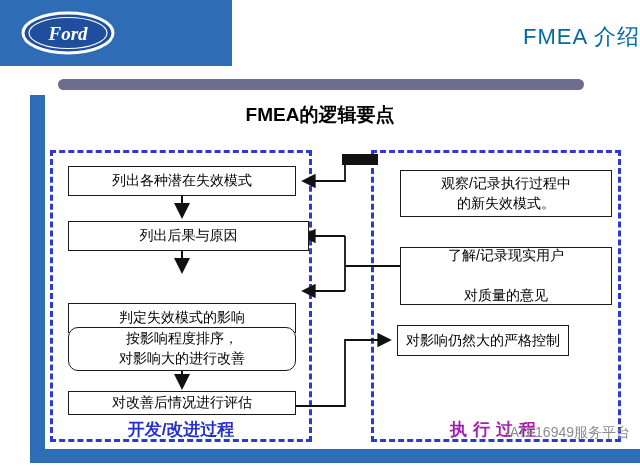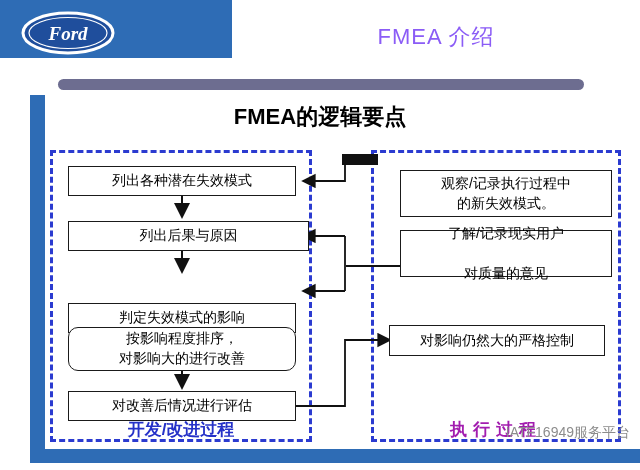--- a/index.html
+++ b/index.html
@@ -2,44 +2,44 @@
 <html><head>
 <meta charset="utf-8">
 <style>
   html,body{margin:0;padding:0;background:#e9e9e9;}
   .slide{
     position:relative;width:640px;height:470px;background:#ffffff;
     font-family:"Liberation Sans","DejaVu Sans",sans-serif;color:#000;
     overflow:hidden;
   }
   .abs{position:absolute;}
-  .header-band{left:0;top:0;width:232px;height:58px;background:#2e6cb5;}
+  .header-band{left:0;top:0;width:232px;height:66px;background:#2e6cb5;}
   .ford{left:20px;top:11px;width:96px;height:44px;}
-  .header-title{left:232px;top:22px;width:408px;text-align:center;
-    font-size:22px;letter-spacing:1px;color:#8b5cf6;}
+  .header-title{left:232px;top:22px;width:408px;text-align:right;
+    font-size:22px;letter-spacing:1px;color:#0369a1;}
   .divider{left:58px;top:79px;width:526px;height:11px;background:#6d6d90;border-radius:6px;}
-  .heading{left:0;top:102px;width:640px;text-align:center;font-size:22px;font-weight:bold;color:#000;}
+  .heading{left:0;top:102px;width:640px;text-align:center;font-size:19px;font-weight:bold;color:#000;}
   .vbar{left:30px;top:95px;width:15px;height:368px;background:#2e6cb5;}
   .hbar{left:30px;top:449px;width:610px;height:14px;background:#2e6cb5;}
   .panel{border:3px dashed #2b3bd0;background:transparent;box-sizing:border-box;}
   .panel-left{left:50px;top:150px;width:262px;height:292px;}
   .panel-right{left:371px;top:150px;width:250px;height:292px;}
   .flowbox{
     background:#fff;border:1.5px solid #1a1a1a;box-sizing:border-box;
     display:flex;flex-direction:column;align-items:center;justify-content:center;
     font-size:14px;line-height:1.4;text-align:center;z-index:3;
   }
   .b1{left:68px;top:166px;width:228px;height:30px;}
   .b2{left:68px;top:221px;width:241px;height:30px;}
   .b3{left:68px;top:276px;width:228px;height:30px;margin-top:27px;}
   .b4{left:68px;top:327px;width:228px;height:44px;border-radius:10px;}
-  .b5{left:68px;top:391px;width:228px;height:30px;}
+  .b5{left:68px;top:391px;width:228px;height:24px;}
   .rA{left:400px;top:170px;width:212px;height:47px;}
-  .rB{left:400px;top:230px;width:212px;height:47px;gap:20px;}
-  .rC{left:389px;top:325px;width:216px;height:31px;}
+  .rB{left:400px;top:247px;width:212px;height:58px;gap:20px;}
+  .rC{left:397px;top:325px;width:172px;height:31px;}
   .dev-label{left:52px;top:418px;width:258px;text-align:center;
     font-size:17px;font-weight:bold;color:#2531c8;z-index:2;}
   .exec-label{left:371px;top:418px;width:250px;text-align:center;
     font-size:17px;font-weight:bold;color:#a21caf;letter-spacing:6px;z-index:2;}
   .watermark{right:10px;top:424px;font-size:14px;color:#8c8c8c;z-index:4;}
   .arrow-layer{left:0;top:0;width:640px;height:470px;z-index:2;pointer-events:none;}
 </style>
 </head>
 <body>
 

